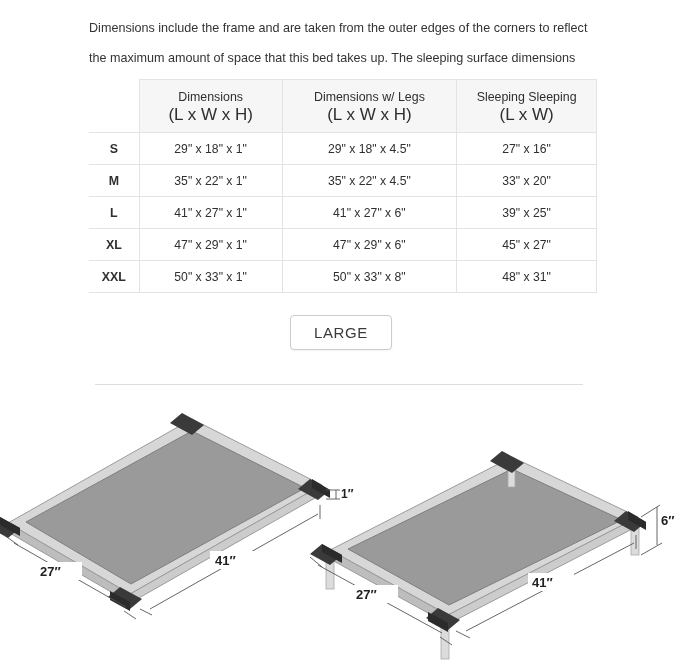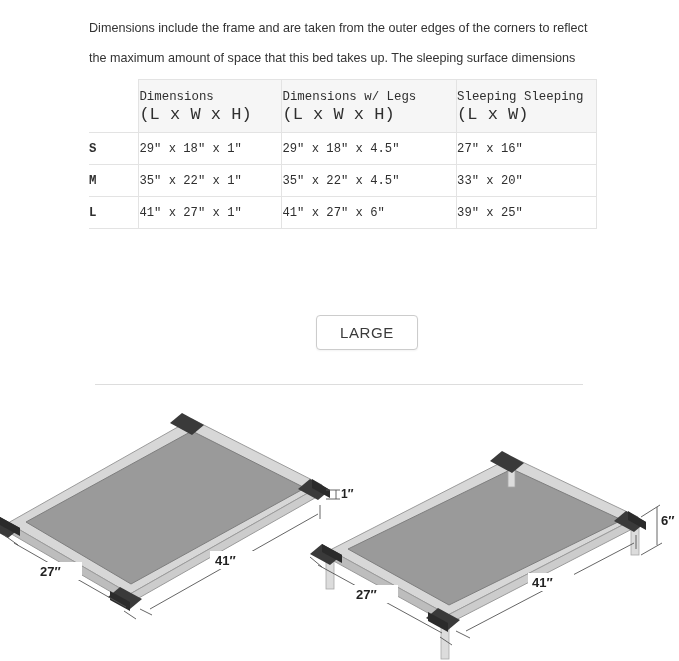--- a/index.html
+++ b/index.html
@@ -29,23 +29,22 @@
     position: absolute;
     left: 89px;
     top: 79px;
     width: 508px;
     border-collapse: collapse;
     font-size: 12.2px;
   }
   .size-table th, .size-table td {
     border: 1px solid #e3e3e3;
     padding: 0;
-    text-align: left;
+    text-align: center;
     vertical-align: middle;
-    font-family: Liberation Mono, monospace;
   }
   .size-table thead th {
     background: #f6f6f6;
     height: 52px;
     font-weight: normal;
     color: #2f2f2f;
     font-size: 12.4px;
     line-height: 18px;
   }
   .size-table thead th .sub {
@@ -85,21 +84,20 @@
     border: 1px solid #cccccc;
     border-radius: 4px;
     background: #ffffff;
     display: flex;
     align-items: center;
     justify-content: center;
     font-size: 15px;
     letter-spacing: 0.6px;
     color: #3a3a3a;
     box-shadow: 0 1px 2px rgba(0,0,0,0.05);
-    margin-left: 26px;
   }
   .divider {
     position: absolute;
     left: 95px;
     top: 384px;
     width: 488px;
     height: 1px;
     background: #dddddd;
   }
   .illus {
@@ -157,20 +155,32 @@
       <td>35" x 22" x 1"</td>
       <td>35" x 22" x 4.5"</td>
       <td>33" x 20"</td>
     </tr>
     <tr>
       <td class="rowlabel">L</td>
       <td>41" x 27" x 1"</td>
       <td>41" x 27" x 6"</td>
       <td>39" x 25"</td>
     </tr>
+    <tr>
+      <td class="rowlabel">XL</td>
+      <td>47" x 29" x 1"</td>
+      <td>47" x 29" x 6"</td>
+      <td>45" x 27"</td>
+    </tr>
+    <tr>
+      <td class="rowlabel">XXL</td>
+      <td>50" x 33" x 1"</td>
+      <td>50" x 33" x 8"</td>
+      <td>48" x 31"</td>
+    </tr>
   </tbody>
 </table>
 
 <div class="size-pill">LARGE</div>
 
 <div class="divider"></div>
 
 <svg class="illus" viewBox="0 0 679 266">
 
   <g>

